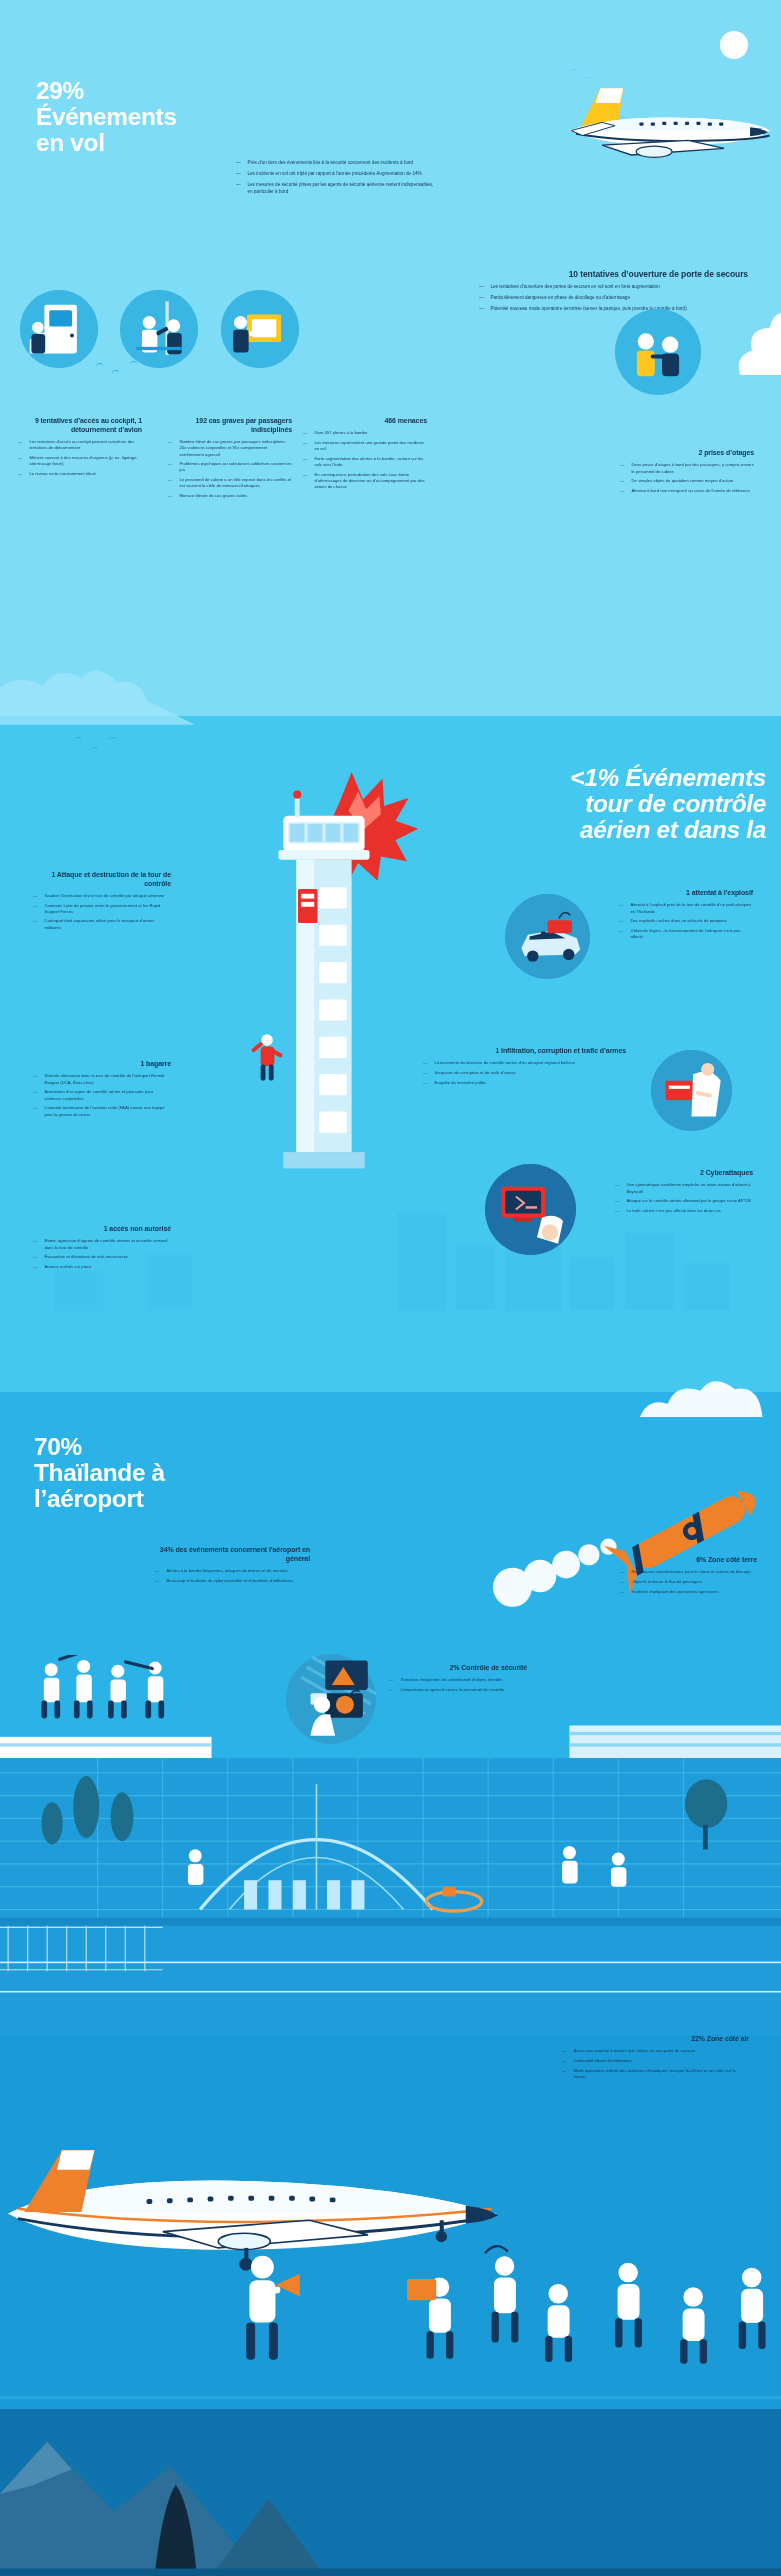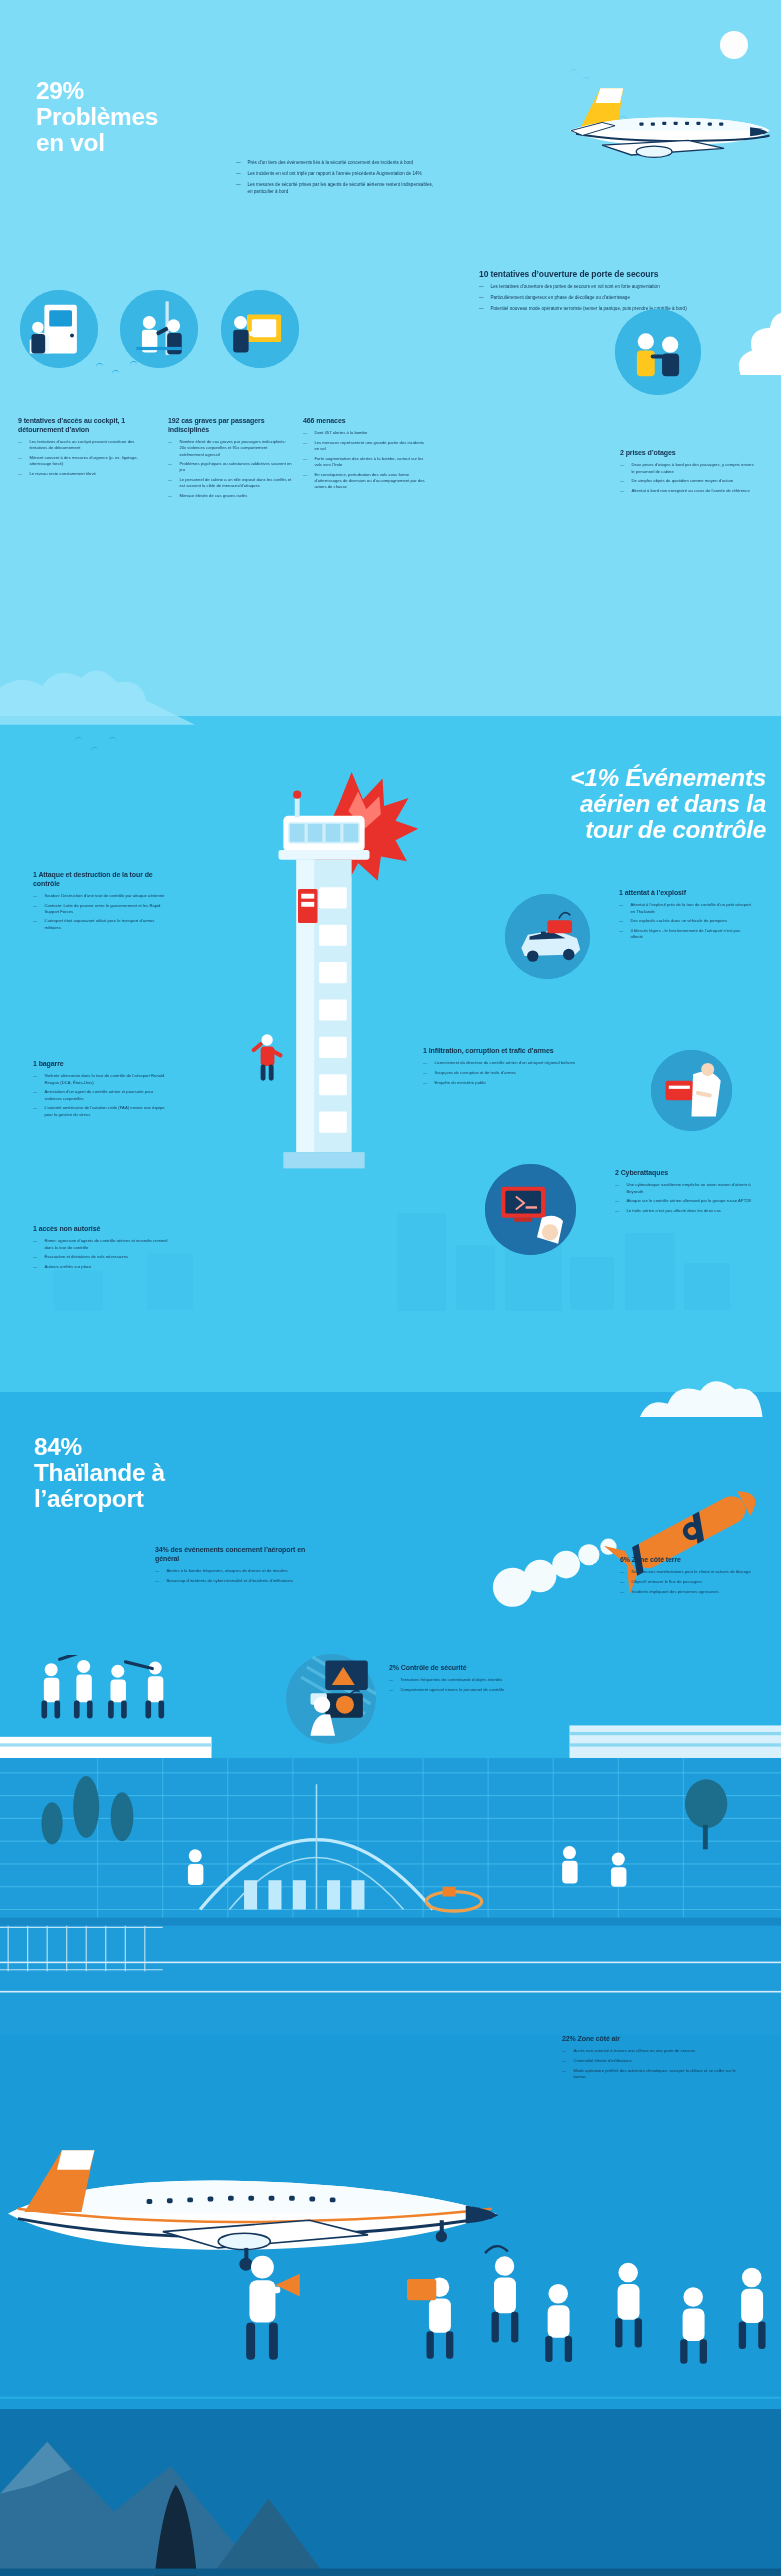--- a/index.html
+++ b/index.html
@@ -34,20 +34,21 @@
     letter-spacing: -0.3px;
   }
   .h-big.right { text-align: right; }
   .h-sub {
     font-size: 8.5px;
     line-height: 1.22;
     font-weight: 700;
     color: #12324f;
     margin-bottom: 4.9px;
     letter-spacing: -0.1px;
+    text-align: right;
   }
   .h-sub.sm { font-size: 7px; }
   ul.bullets { list-style: none; }
   ul.bullets li {
     position: relative;
     padding-left: 11.4px;
     font-size: 4.6px;
     line-height: 1.52;
     color: #123a59;
     margin-bottom: 4.1px;
@@ -147,21 +148,21 @@
   <div class="block" style="left:236px;top:160px;width:203px;">
     <ul class="bullets">
       <li>Près d’un tiers des événements liés à la sécurité concernent des incidents à bord</li>
       <li>Les incidents en vol ont triplé par rapport à l’année précédente Augmentation de 14%</li>
       <li>Les mesures de sécurité prises par les agents de sécurité aérienne restent indispensables, en particulier à bord</li>
     </ul>
   </div>
 
   <div class="block" style="left:36px;top:78px;width:228px;">
     <div class="h-big">29%</div>
-    <div class="h-big">Problèmes</div>
+    <div class="h-big">Événements</div>
     <div class="h-big">en vol</div>
   </div>
 
   <div class="block" style="left:479px;top:269px;width:269px;">
     <div class="h-sub">10 tentatives d’ouverture de porte de secours</div>
     <ul class="bullets">
       <li>Les tentatives d’ouverture des portes de secours en vol sont en forte augmentation</li>
       <li>Particulièrement dangereux en phase de décollage ou d’atterrissage</li>
       <li>Potentiel nouveau mode opératoire terroriste (semer la panique, puis prendre le contrôle à bord)</li>
     </ul>
@@ -261,22 +262,22 @@
         <path d="M0 120 L0 74 q26 -18 52 -2 q18 -26 48 -10 q22 -20 44 6 q30 -6 36 22 L240 120 Z" fill="#9fe6fa" opacity=".75"></path>
       </svg>
   </div>
 
   <div class="art bird dark" style="left:75px;top:737px;"></div>
   <div class="art bird dark" style="left:91px;top:747px;"></div>
   <div class="art bird dark" style="left:109px;top:737px;"></div>
 
   <div class="block" style="left:440px;top:765px;width:326px;font-style:italic;">
     <div class="h-big right">&lt;1% Événements</div>
+    <div class="h-big right">tour de contrôle</div>
     <div class="h-big right">aérien et dans la</div>
-    <div class="h-big right">tour de contrôle</div>
   </div>
 
   <div class="art" style="left:233px;top:765px;width:195px;height:537px;">
     <svg width="195" height="537" viewBox="0 0 240 660">
 
       <g>
         <path d="M130 48 l16 -40 l14 34 l24 -26 l2 34 l30 -10 l-16 28 l28 10 l-28 14 l14 26 l-32 -6 l-4 30 l-24 -22 l-16 30 l-12 -34 l-28 14 l8 -30 Z" fill="#e8312a"></path>
         <path d="M142 56 l12 -24 l10 22 l16 -16 l2 22 l-20 18 Z" fill="#ff7a6e"></path>
       </g>
 
@@ -422,21 +423,21 @@
     </ul>
   </div>
 
   <div class="art" style="left:640px;top:1358px;width:147px;height:59px;">
     <svg width="147" height="59" viewBox="0 0 180 72">
         <path d="M0 72 q10 -24 34 -16 q10 -26 40 -16 q16 -22 42 -2 q30 -6 34 34 Z" fill="#ffffff" opacity=".95"></path>
       </svg>
   </div>
 
   <div class="block" style="left:34px;top:1434px;width:260px;">
-    <div class="h-big">84%</div>
+    <div class="h-big">70%</div>
     <div class="h-big">Thaïlande à</div>
     <div class="h-big">l’aéroport</div>
   </div>
 
   <div class="block" style="left:155px;top:1546px;width:155px;">
     <div class="h-sub sm">34% des événements concernent l’aéroport en général</div>
     <ul class="bullets tiny">
       <li>Alertes à la bombe fréquentes, attaques de drones et de missiles</li>
       <li>Beaucoup d’incidents de cybercriminalité et d’incidents d’infiltrations</li>
     </ul>

